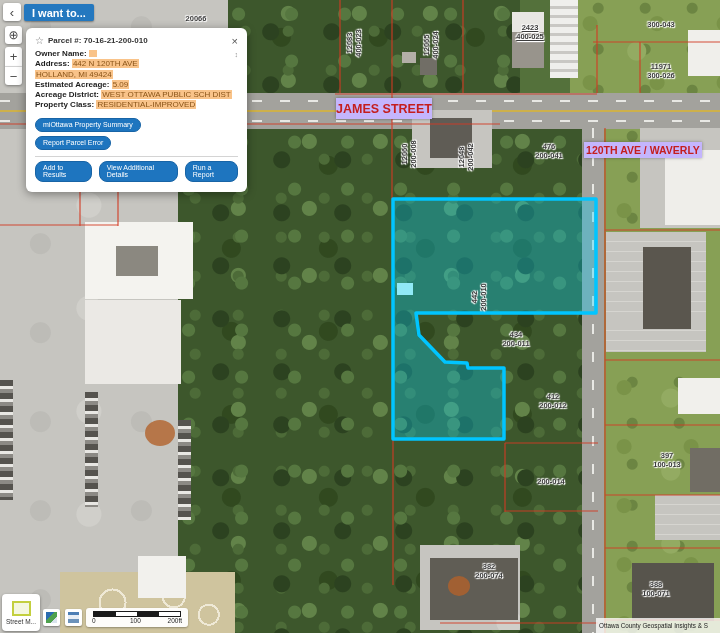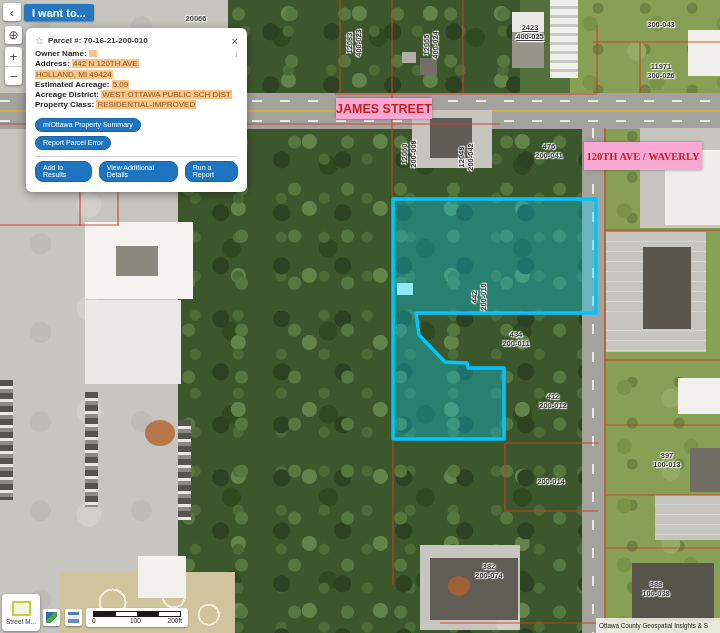--- a/index.html
+++ b/index.html
@@ -29,21 +29,21 @@
   .pstripes{background-image:repeating-linear-gradient(0deg,transparent 0 9px,#d6d5d0 9px 10px);}
   .blob{border-radius:50%;opacity:.8;}
 
   
   .plabel{position:absolute;z-index:6;font-size:7.5px;font-weight:bold;color:#3c3c3c;
     text-align:center;line-height:9px;white-space:nowrap;
     transform:translate(-50%,-50%);
     text-shadow:0 0 2px #fff,0 0 2px #fff,1px 1px 1px #fff,-1px -1px 1px #fff;}
   .plabel.rot{transform:translate(-50%,-50%) rotate(-90deg);}
   .plabel span{display:block;}
-  .street-box{position:absolute;z-index:6;background:#f9a8d4;color:#c41e1e;font-weight:bold;
+  .street-box{position:absolute;z-index:6;background:#c4b5fd;color:#c41e1e;font-weight:bold;
     display:flex;align-items:center;justify-content:center;white-space:nowrap;
     box-shadow:0 0 3px rgba(0,0,0,.35);text-align:right;}
 
   
   .ctrl{position:absolute;z-index:10;background:#fff;border-radius:3px;
     box-shadow:0 1px 3px rgba(0,0,0,.4);color:#4a4a4a;display:flex;
     align-items:center;justify-content:center;cursor:pointer;}
   .iwant{position:absolute;z-index:10;left:24px;top:4px;height:17px;padding:0 8px;
     background:#2478bf;color:#fff;font-size:11px;font-weight:bold;border-radius:2px;
     display:flex;align-items:center;cursor:pointer;box-shadow:0 1px 2px rgba(0,0,0,.4);}
@@ -215,25 +215,25 @@
   <div class="plabel" style="left:667px;top:460px;">
       <span>397</span>
       <span>100-013</span>
     </div>
   <div class="plabel" style="left:489px;top:542px;margin-top:29px;">
       <span>382</span>
       <span>200-074</span>
     </div>
   <div class="plabel" style="left:656px;top:589px;">
       <span>388</span>
-      <span>100-038</span>
+      <span>100-071</span>
     </div>
 
   <div class="street-box" style="left:336px;top:98px;width:96px;height:21px;font-size:12.5px;">JAMES STREET</div>
-  <div class="street-box" style="left:584px;top:142px;width:118px;height:28px;font-size:10.5px;font-family:Liberation Serif, serif;">120TH AVE / WAVERLY</div>
+  <div class="street-box" style="left:584px;top:142px;width:118px;height:16px;font-size:10.5px;">120TH AVE / WAVERLY</div>
 
   <div class="ctrl" style="left:3px;top:3px;width:18px;height:18px;font-size:13px;">‹</div>
   <div class="iwant">I want to...</div>
   <div class="ctrl" style="left:5px;top:26px;width:17px;height:18px;font-size:12px;">
     <span>⊕</span>
   </div>
   <div class="ctrl" style="left:5px;top:47px;width:17px;height:19px;font-size:13px;border-radius:3px 3px 0 0;border-bottom:1px solid #ddd;">+</div>
   <div class="ctrl" style="left:5px;top:67px;width:17px;height:18px;font-size:13px;border-radius:0 0 3px 3px;">−</div>
 
   <div class="popup">

